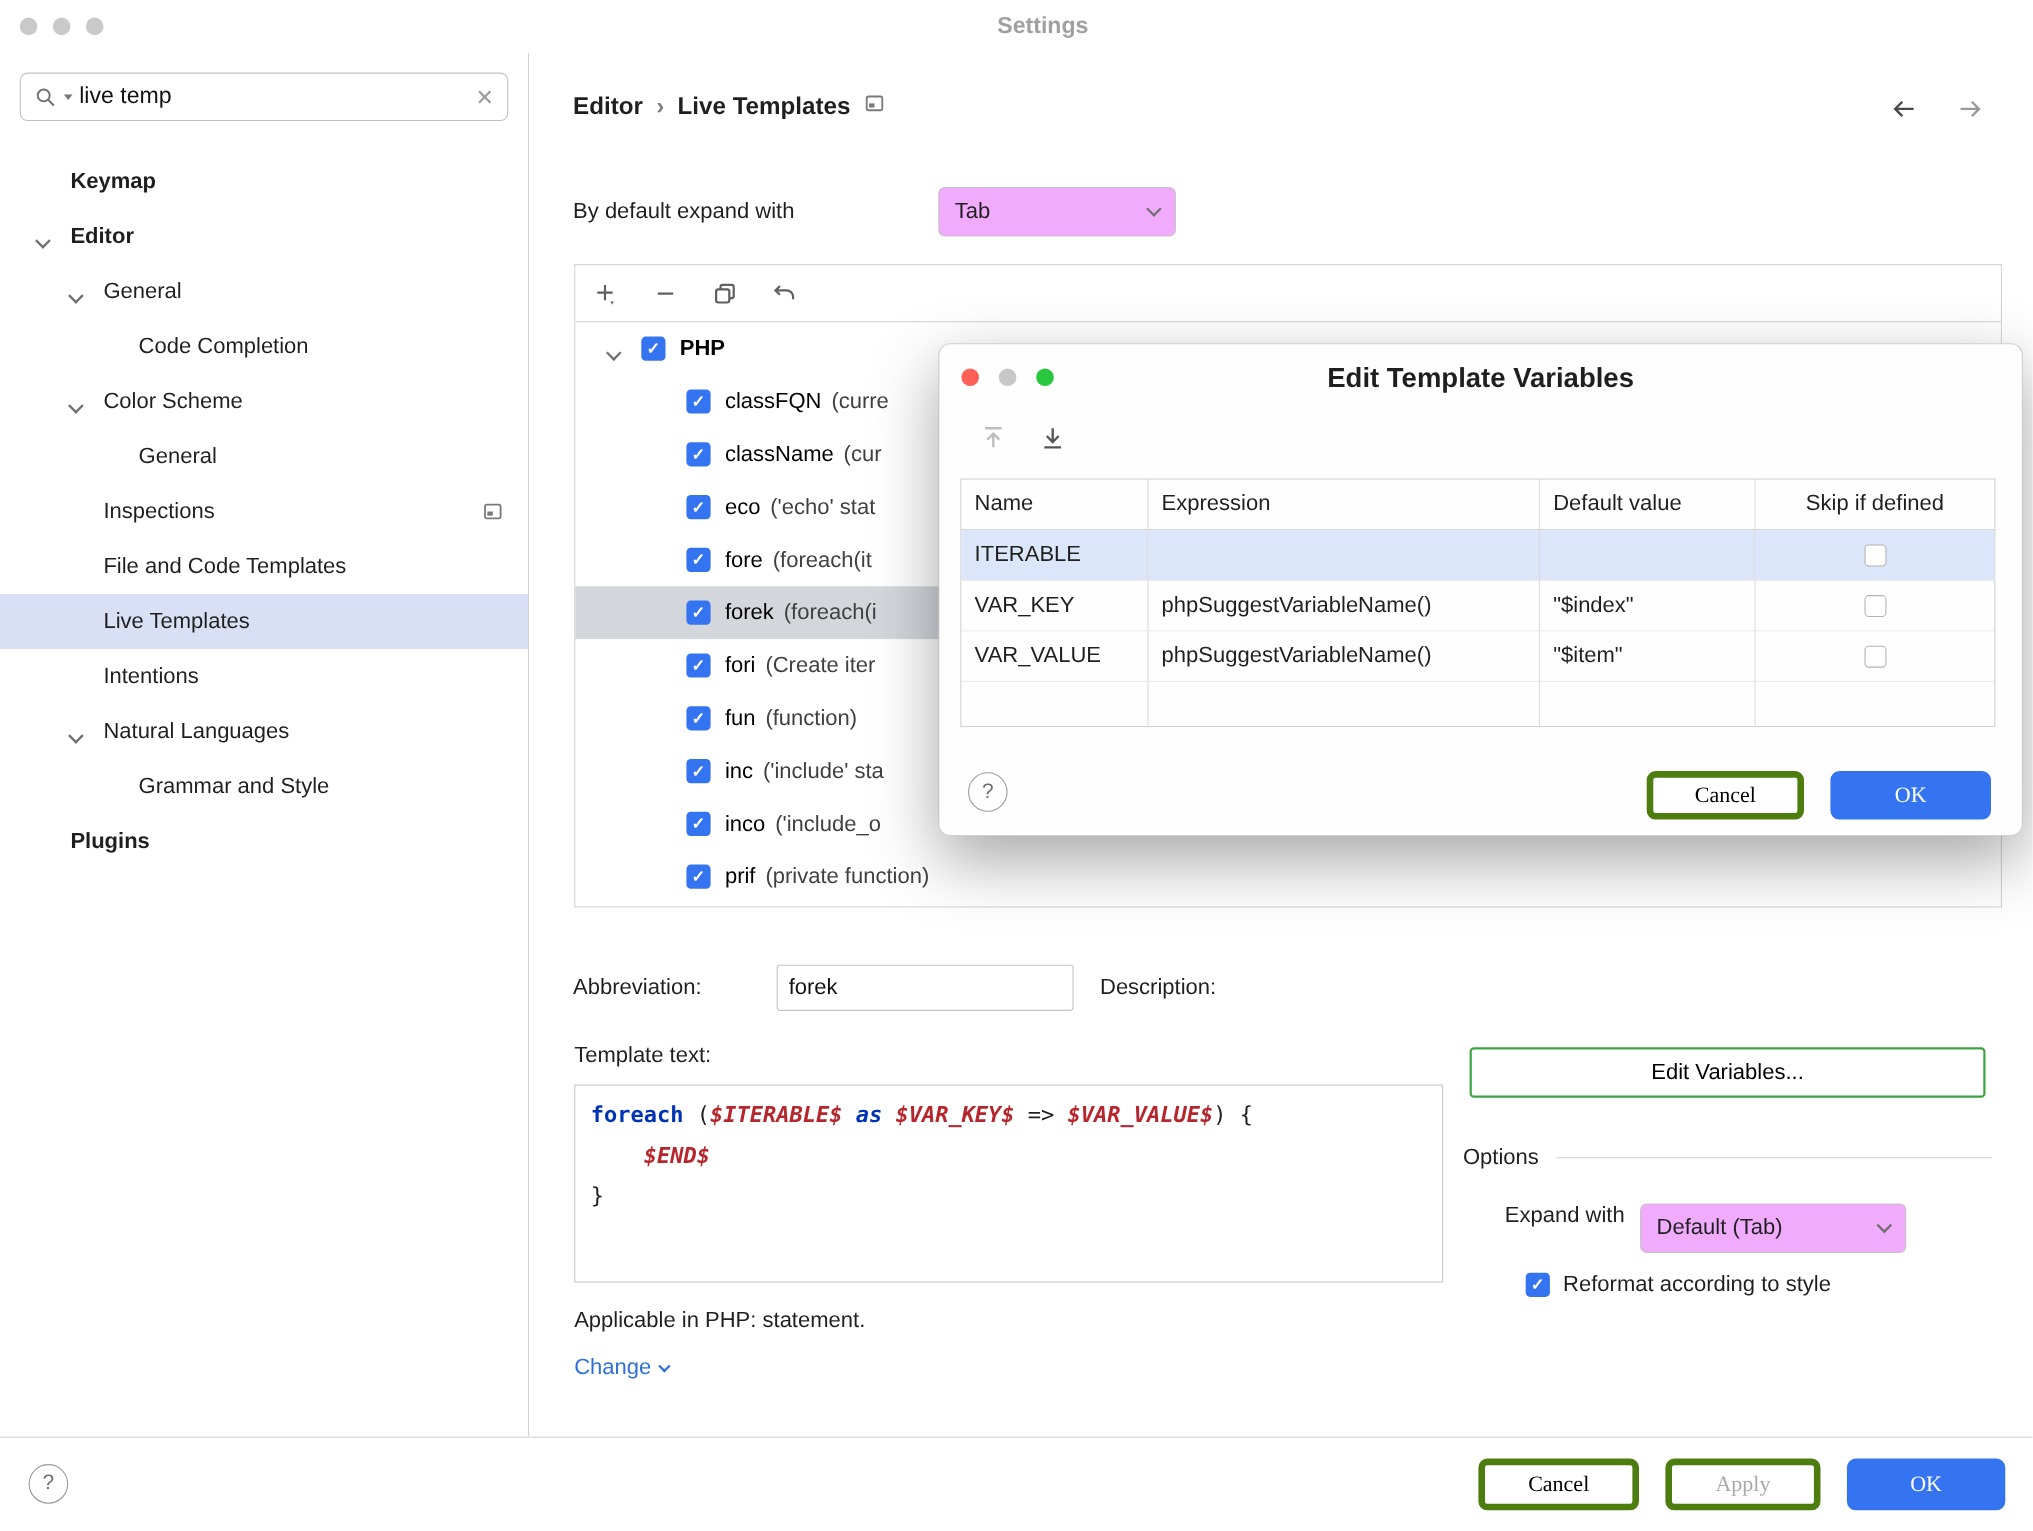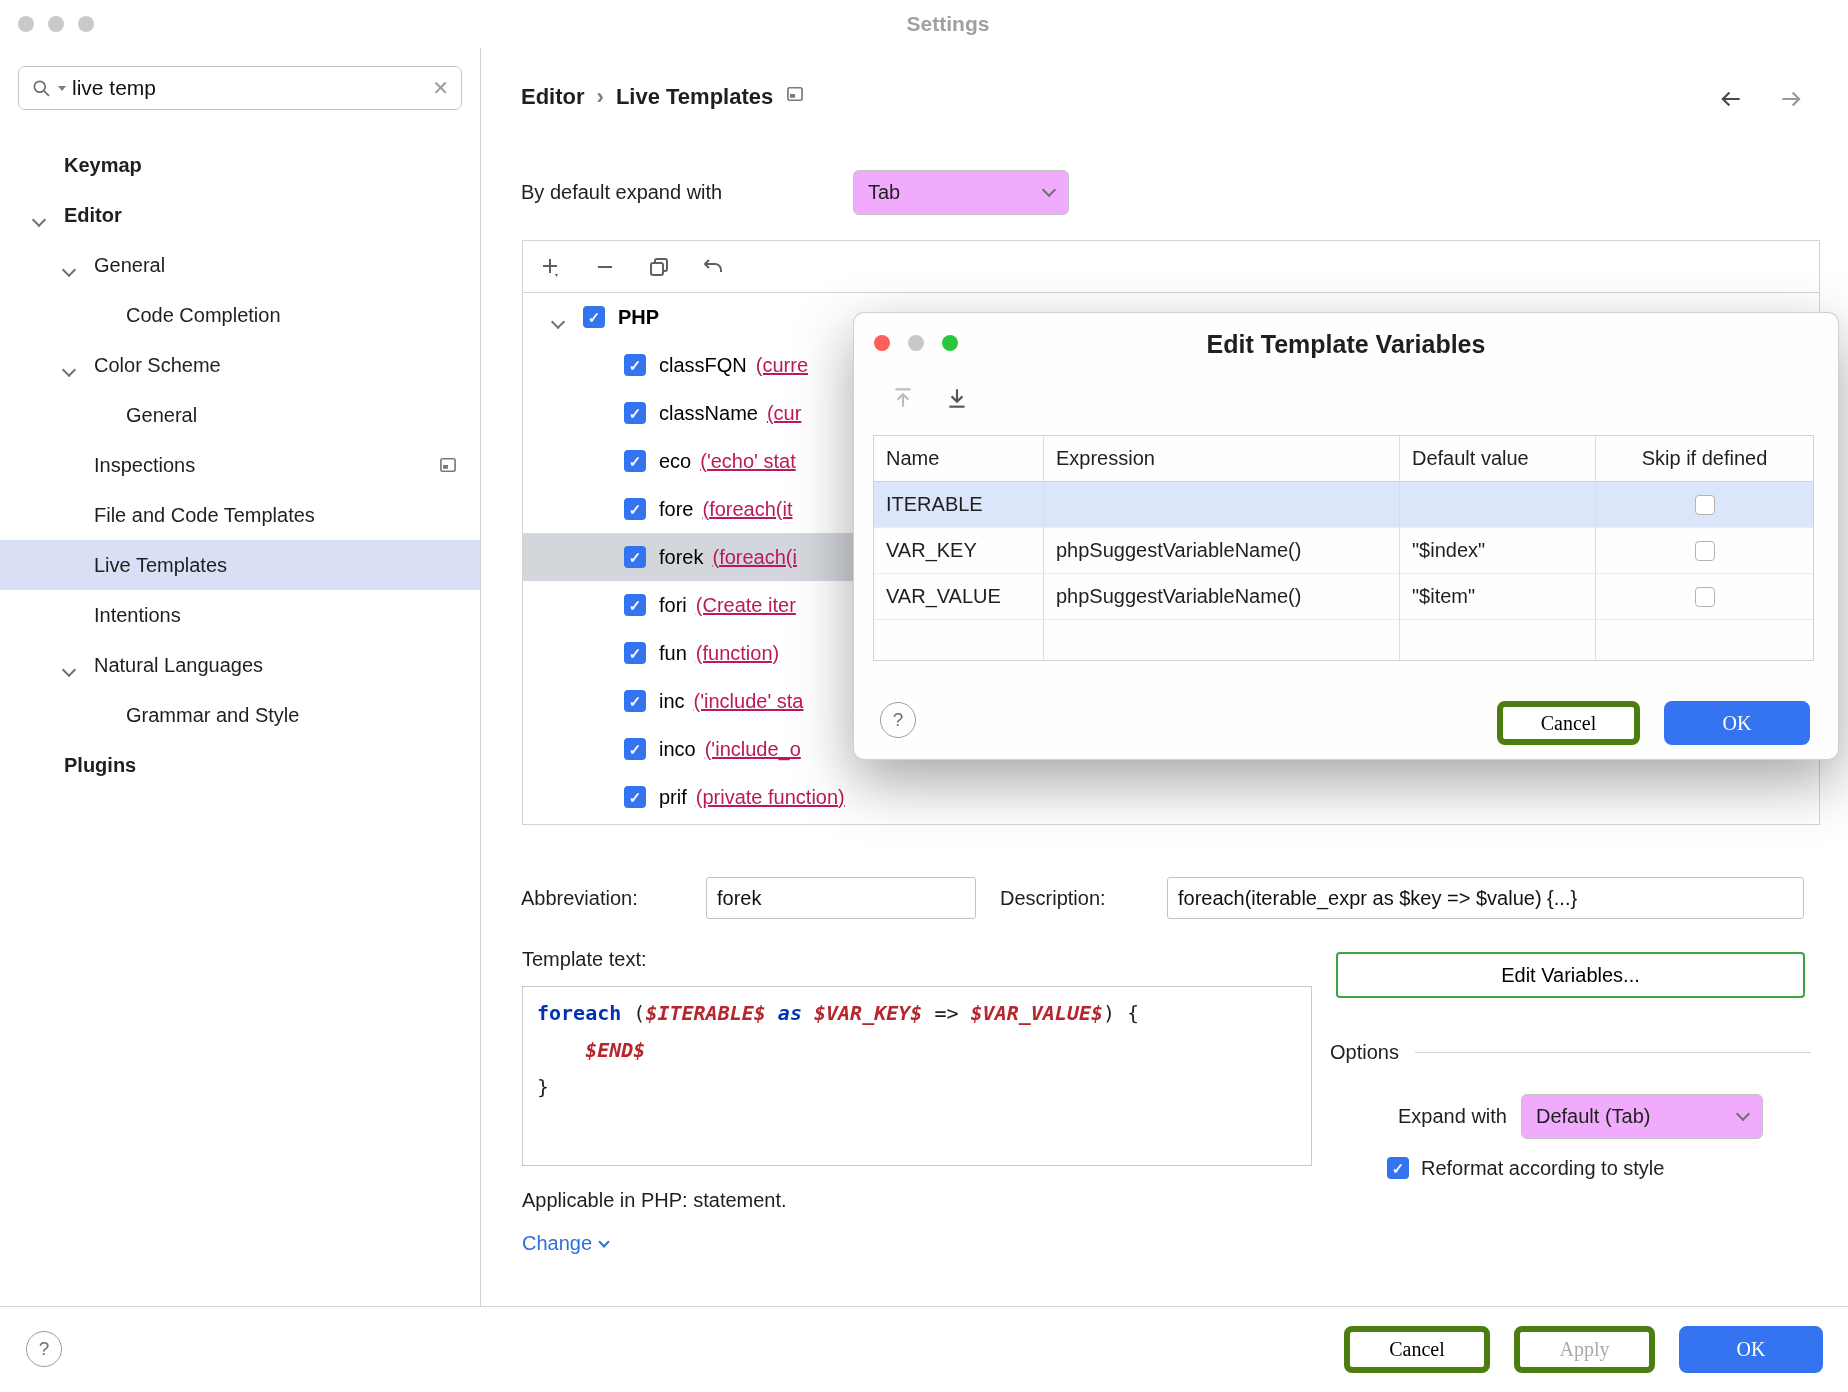--- a/index.html
+++ b/index.html
@@ -46,35 +46,35 @@
   .tbicon { display:flex; align-items:center; }
   .trow { position:relative; height:48px; display:flex; align-items:center; }
   .trow.sel { background:#d3d6db; }
   .trow.group { padding-left:60px; }
   .trow.item { padding-left:101px; }
   .tg-chev { position:absolute; left:30px; top:50%; margin-top:-8px; }
   .cb { width:22px; height:22px; border-radius:4px; background:#3574F0; display:flex; align-items:center; justify-content:center; flex:none; }
   .cb .tick { color:#fff; font-size:15px; font-weight:bold; line-height:1; }
   .tname { margin-left:13px; color:#000; }
   .group .tname { font-weight:bold; }
-  .tdesc { margin-left:9px; color:#be185d;text-decoration:underline; }
+  .tdesc { margin-left:9px; color:#404040; }
 
   
   .flabel { position:absolute; height:42px; line-height:42px; }
   .finput { position:absolute; height:42px; border:1px solid #c3c3c3; border-radius:3px; font-size:20px; font-family:"Liberation Sans",sans-serif; padding:0 10px; color:#111; outline:none; background:#fff; }
   .tt-label { position:absolute; left:41px; top:900px; }
   .codebox { position:absolute; left:41px; top:938px; width:790px; height:180px; border:1px solid #c9c9c9; padding:8px 14px; font-family:"DejaVu Sans Mono", monospace; font-size:20px; line-height:37px; }
   .codebox span { white-space:pre; }
   .kw  { color:#0033b3; font-weight:bold; }
   .kwi { color:#0033b3; font-weight:bold; font-style:italic; }
   .tvar { color:#b5262d; font-weight:bold; font-style:italic; }
   .btn-editvars { position:absolute; left:855px; top:904px; width:469px; height:46px; background:#fff; border:2.5px solid #3da444; border-radius:4px; font-size:20px; display:flex; align-items:center; justify-content:center; cursor:default; }
   .options-row { position:absolute; left:849px; right:37px; top:991px; height:26px; display:flex; align-items:center; gap:16px; }
   .hrule { flex:1; height:1px; background:#d4d4d4; }
-  .expandwith-row { position:absolute; left:917px; top:1046px; height:45px; display:flex; align-items:center; }
+  .expandwith-row { position:absolute; left:887px; top:1046px; height:45px; display:flex; }
   .expandwith-row .select { width:242px; margin-left:14px; }
   .reformat-row { position:absolute; left:906px; top:1099px; height:42px; display:flex; align-items:center; gap:12px; }
   .applicable { position:absolute; left:41px; top:1141px; }
   .change-link { position:absolute; left:41px; top:1184px; color:#2e6fd8; display:flex; align-items:center; gap:8px; cursor:default; }
   .change-link .chev { border-color:#2e6fd8; width:8px; height:8px; margin-top:-3px; }
 
   
   .footer { position:absolute; left:0; bottom:0; width:100%; height:86px; border-top:1px solid #d2d2d2; background:#fff; }
   .helpcircle { position:absolute; left:26px; top:24px; width:36px; height:36px; border:1.5px solid #9b9b9b; border-radius:50%; color:#6f6f6f; display:flex; align-items:center; justify-content:center; font-size:19px; }
   .footer-btns { position:absolute; right:25px; top:19px; display:flex; gap:24px; }
@@ -309,21 +309,20 @@
             </span>
             <span class="tname">prif</span>
             <span class="tdesc">(private function)</span>
           </div>
       </div>
     </div>
 
     <span class="flabel" style="left:40px; top:829px;">Abbreviation:</span>
     <input class="finput" style="left: 225px; top: 829px; width: 270px;" value="forek">
     <span class="flabel" style="left:519px; top:829px;">Description:</span>
-    <input class="finput" style="left: 686px; top: 829px; width: 637px;" value="foreach(iterable_expr as $key =&gt; $value) {...}">
 
     <span class="tt-label">Template text:</span>
     <div class="codebox">
       <div><span class="kw">foreach</span><span> (</span><span class="tvar">$ITERABLE$</span><span> </span><span class="kwi">as</span><span> </span><span class="tvar">$VAR_KEY$</span><span> =&gt; </span><span class="tvar">$VAR_VALUE$</span><span>) {</span></div>
       <div><span class="tvar">    $END$</span></div>
       <div><span>}</span></div>
     </div>
 
     <button class="btn-editvars">Edit Variables...</button>
     <div class="options-row">

